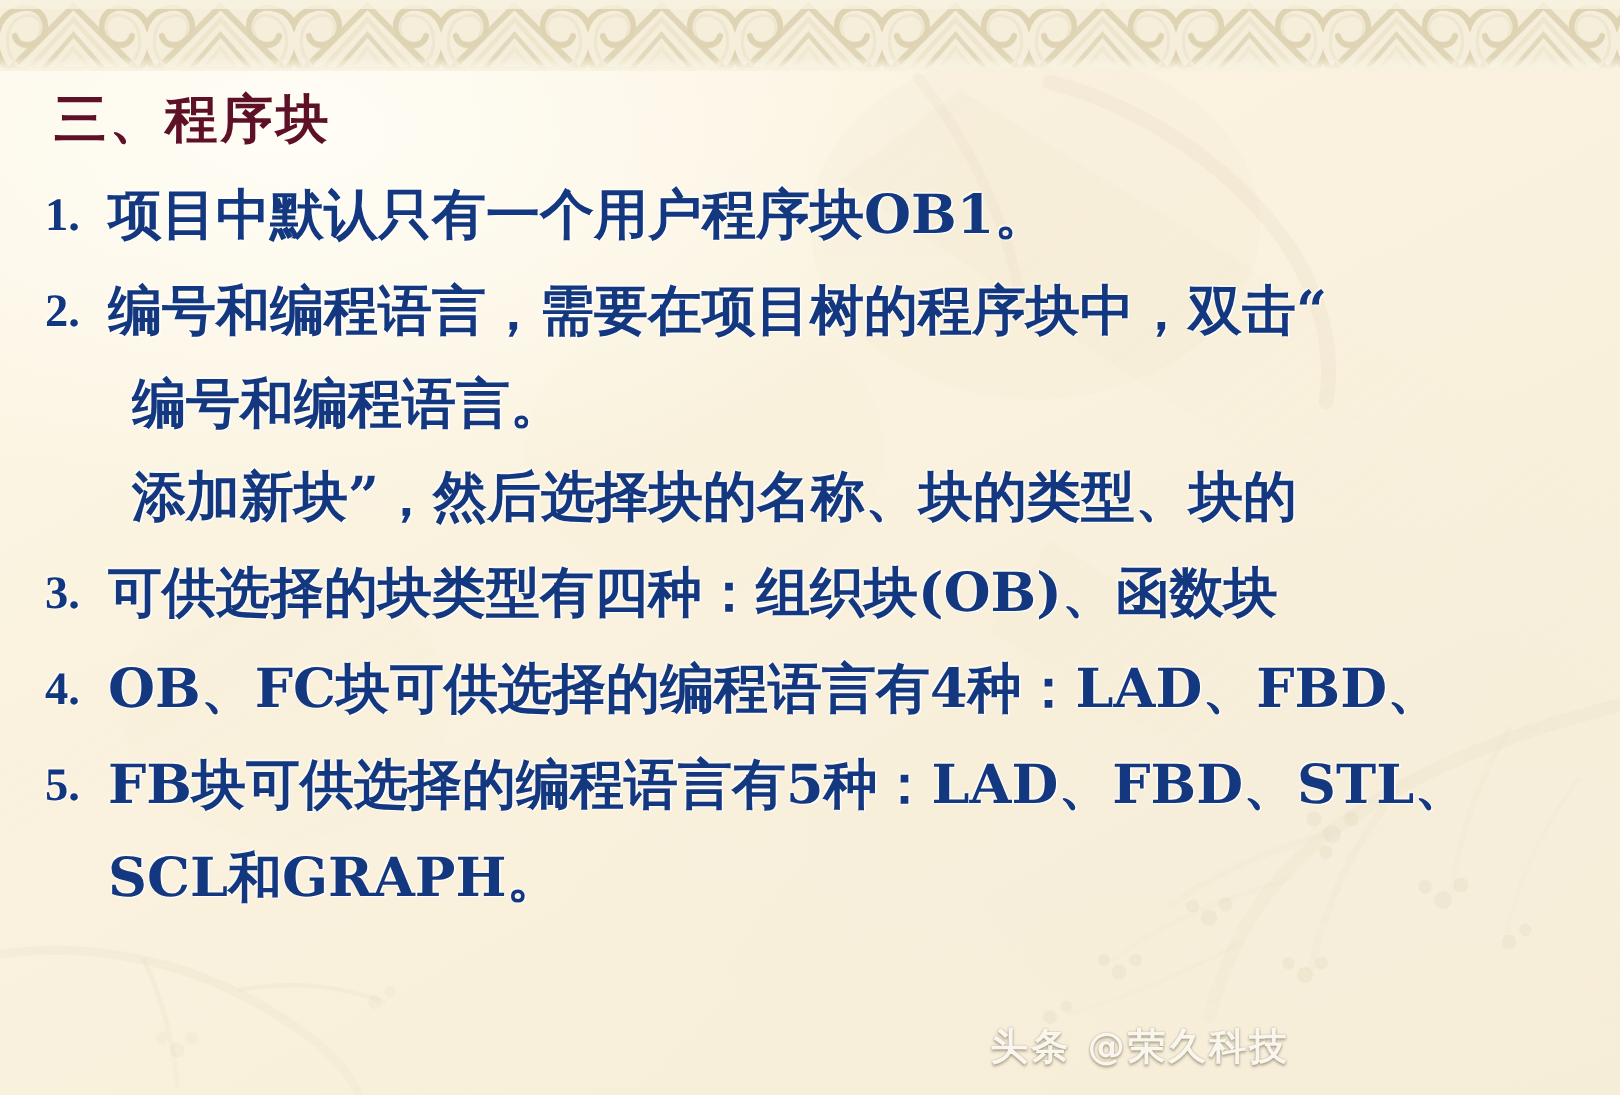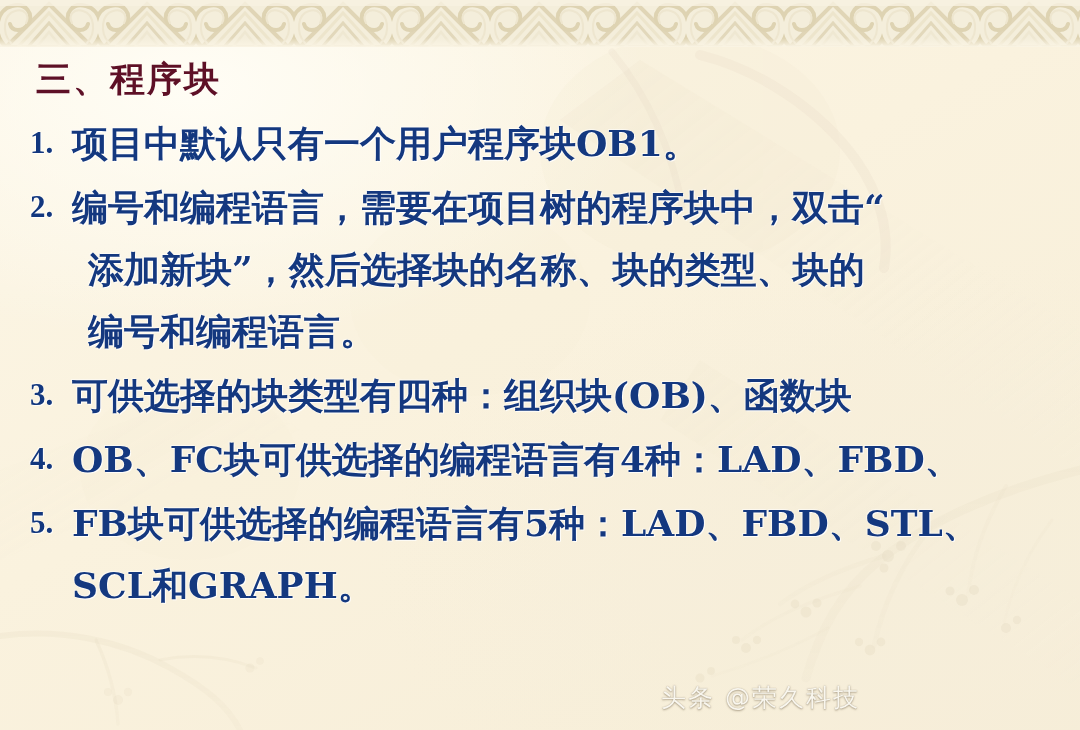--- a/index.html
+++ b/index.html
@@ -125,21 +125,21 @@
   }
   .li-line.indent { padding-left: 16px; }
 
   
   .signature {
     position: absolute;
     right: 24px;
     bottom: 16px;
     font-family: "DejaVu Sans", "Liberation Sans", sans-serif;
     font-size: 25px;
-    font-weight: normal;
+    font-weight: bold;
     color: rgba(252,250,243,0.96);
     letter-spacing: 2px;
     text-shadow:
       0 1px 2px rgba(120,105,80,0.55),
       0 0 1px rgba(120,105,80,0.55);
     white-space: nowrap;
   }
 </style>
 </head>
 <body>
@@ -268,22 +268,22 @@
         <div class="li-num">1.</div>
         <div class="li-body">
           <div class="li-line">项目中默认只有一个用户程序块OB1。</div>
         </div>
       </div>
 
       <div class="li">
         <div class="li-num">2.</div>
         <div class="li-body">
           <div class="li-line">编号和编程语言，需要在项目树的程序块中，双击“</div>
+          <div class="li-line indent">编号和编程语言。</div>
           <div class="li-line indent">添加新块”，然后选择块的名称、块的类型、块的</div>
-          <div class="li-line indent">编号和编程语言。</div>
         </div>
       </div>
 
       <div class="li">
         <div class="li-num">3.</div>
         <div class="li-body">
           <div class="li-line">可供选择的块类型有四种：组织块(OB)、函数块</div>
         </div>
       </div>
 

